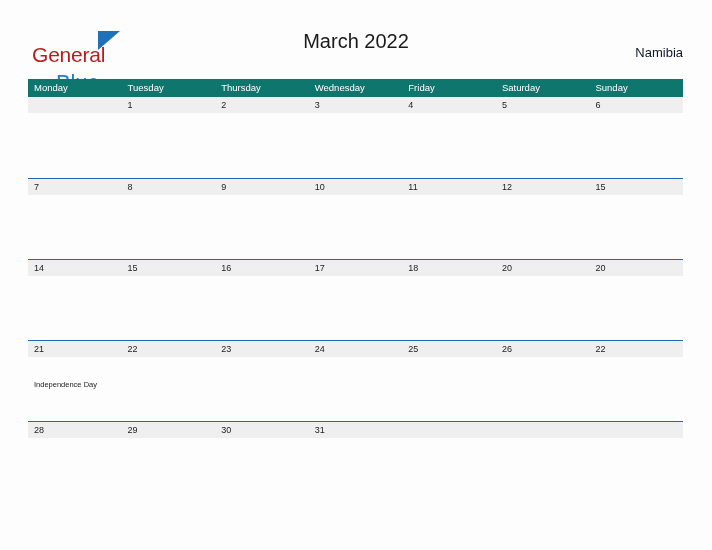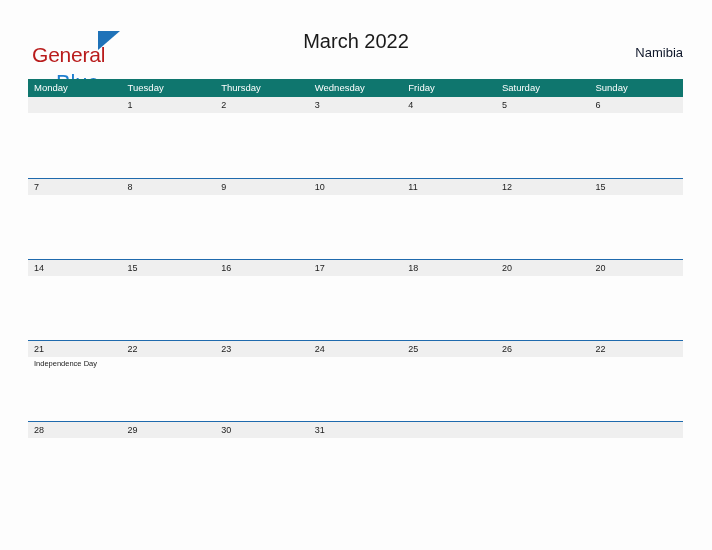--- a/index.html
+++ b/index.html
@@ -136,20 +136,21 @@
   .day-number {
     position: absolute;
     left: 6px;
     top: 2px;
     font-size: 9px;
     color: #1c1c1c;
     line-height: 12px;
   }
   .day-events {
     padding: 2px 4px 0 6px;
+    margin-top: 21px;
   }
   .event-label {
     font-size: 7.5px;
     color: #232323;
     line-height: 10px;
     white-space: nowrap;
   }
 </style>
 </head>
 <body>

